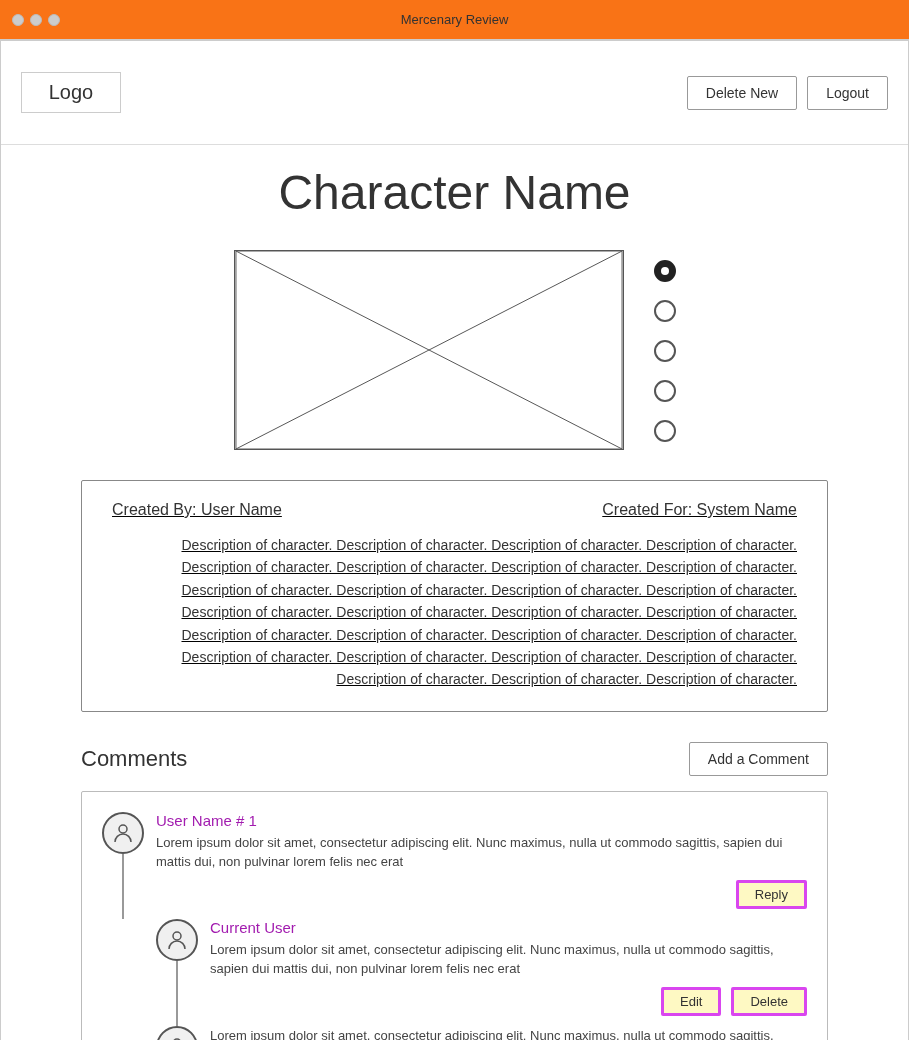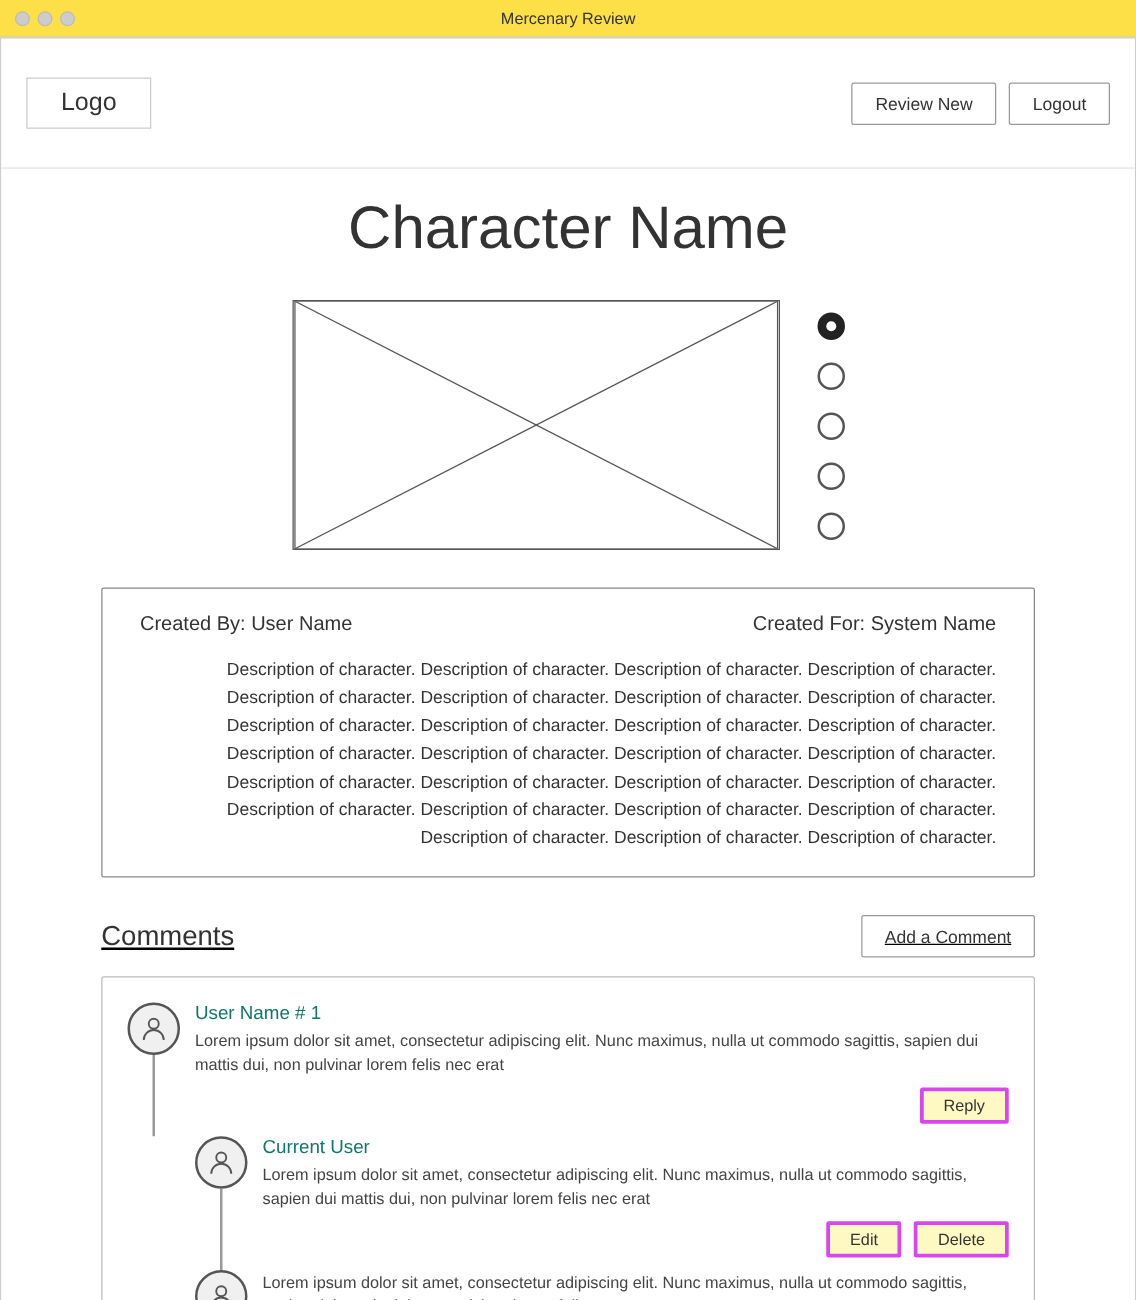--- a/index.html
+++ b/index.html
@@ -7,26 +7,26 @@
       font-family: -apple-system, BlinkMacSystemFont, 'Segoe UI', sans-serif;
       background: #f0f0f0;
       width: 909px;
       min-height: 1040px;
       display: flex;
       flex-direction: column;
     }
 
     
     .title-bar {
-      background: #fde047;
+      background: #f97316;
       border-bottom: 1px solid #ccc;
       display: flex;
       align-items: center;
       justify-content: center;
-      height: 30px;
+      height: 40px;
       position: relative;
     }
     .traffic-lights {
       position: absolute;
       left: 12px;
       display: flex;
       gap: 6px;
       align-items: center;
     }
     .traffic-light {
@@ -154,20 +154,21 @@
       border-radius: 50%;
       background: #fff;
     }
 
     
     .info-box {
       border: 1px solid #888;
       padding: 20px 30px;
       margin-bottom: 30px;
       border-radius: 2px;
+      text-decoration: underline;
     }
     .info-header {
       display: flex;
       justify-content: space-between;
       margin-bottom: 15px;
       font-size: 16px;
       color: #333;
     }
     .info-description {
       font-size: 14px;
@@ -175,21 +176,20 @@
       line-height: 1.6;
       text-align: right;
     }
 
     
     .comments-header {
       display: flex;
       align-items: center;
       justify-content: space-between;
       margin-bottom: 15px;
-      text-decoration: underline;
     }
     .comments-title {
       font-size: 22px;
       font-weight: 400;
       color: #333;
     }
 
     
     .comments-list {
       border: 1px solid #bbb;
@@ -228,21 +228,21 @@
       width: 2px;
       background: #999;
       z-index: 1;
     }
     .comment-content {
       flex: 1;
     }
     .comment-username {
       font-size: 15px;
       font-weight: 500;
-      color: #0f766e;
+      color: #a21caf;
       margin-bottom: 4px;
     }
     .comment-text {
       font-size: 13px;
       color: #444;
       line-height: 1.5;
     }
     .comment-actions {
       display: flex;
       justify-content: flex-end;
@@ -274,21 +274,21 @@
   </div>
   <span class="title-bar-text">Mercenary Review</span>
 </div>
 
 <div class="app">
 
   <div class="header">
     <div class="logo-area">Logo</div>
     <div class="header-spacer"></div>
     <div class="header-buttons">
-      <button class="btn">Review New</button>
+      <button class="btn">Delete New</button>
       <button class="btn">Logout</button>
     </div>
   </div>
 
   <div class="main">
 
     <h1 class="character-title">Character Name</h1>
 
     <div class="image-section">
       <div class="image-placeholder">

